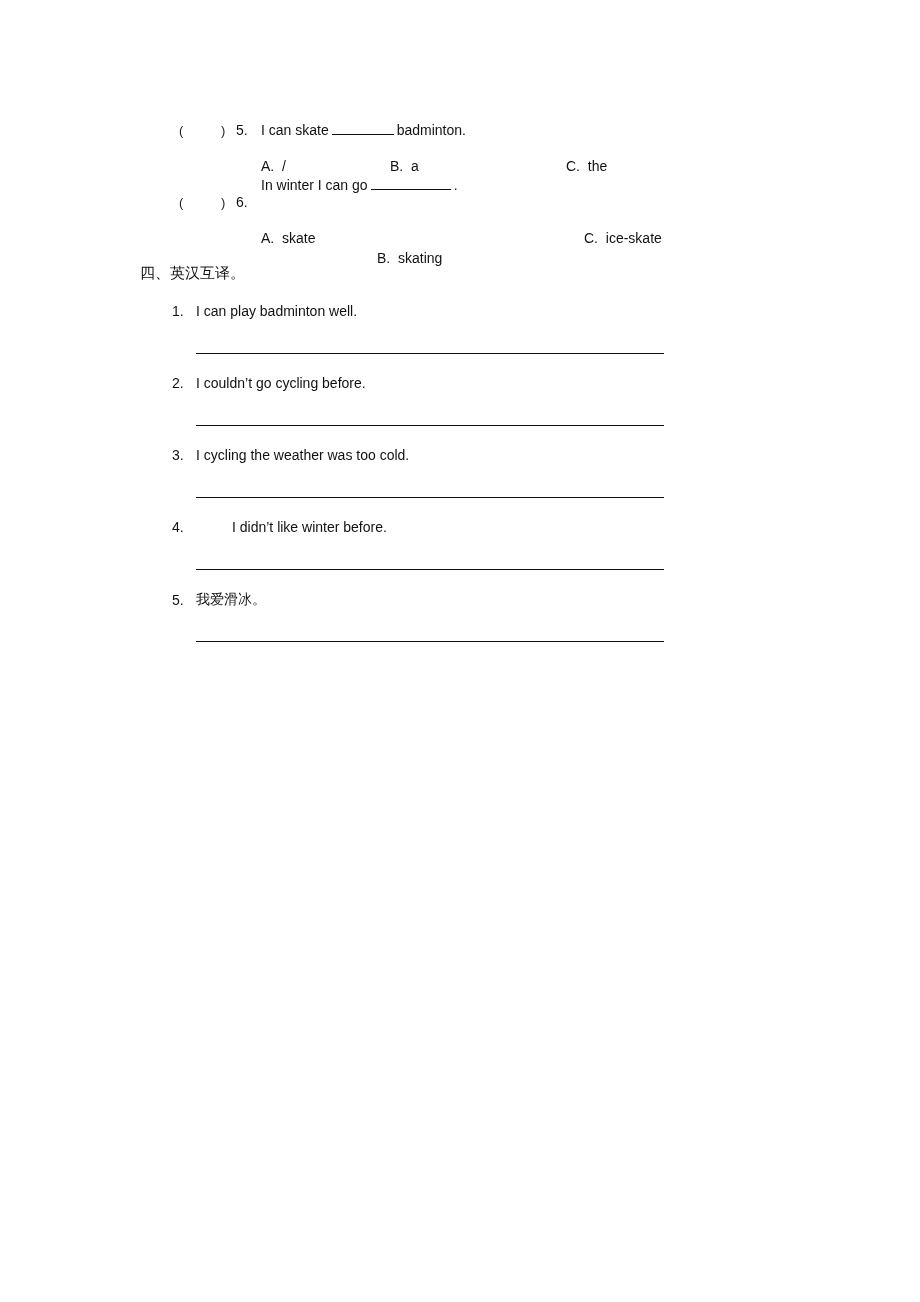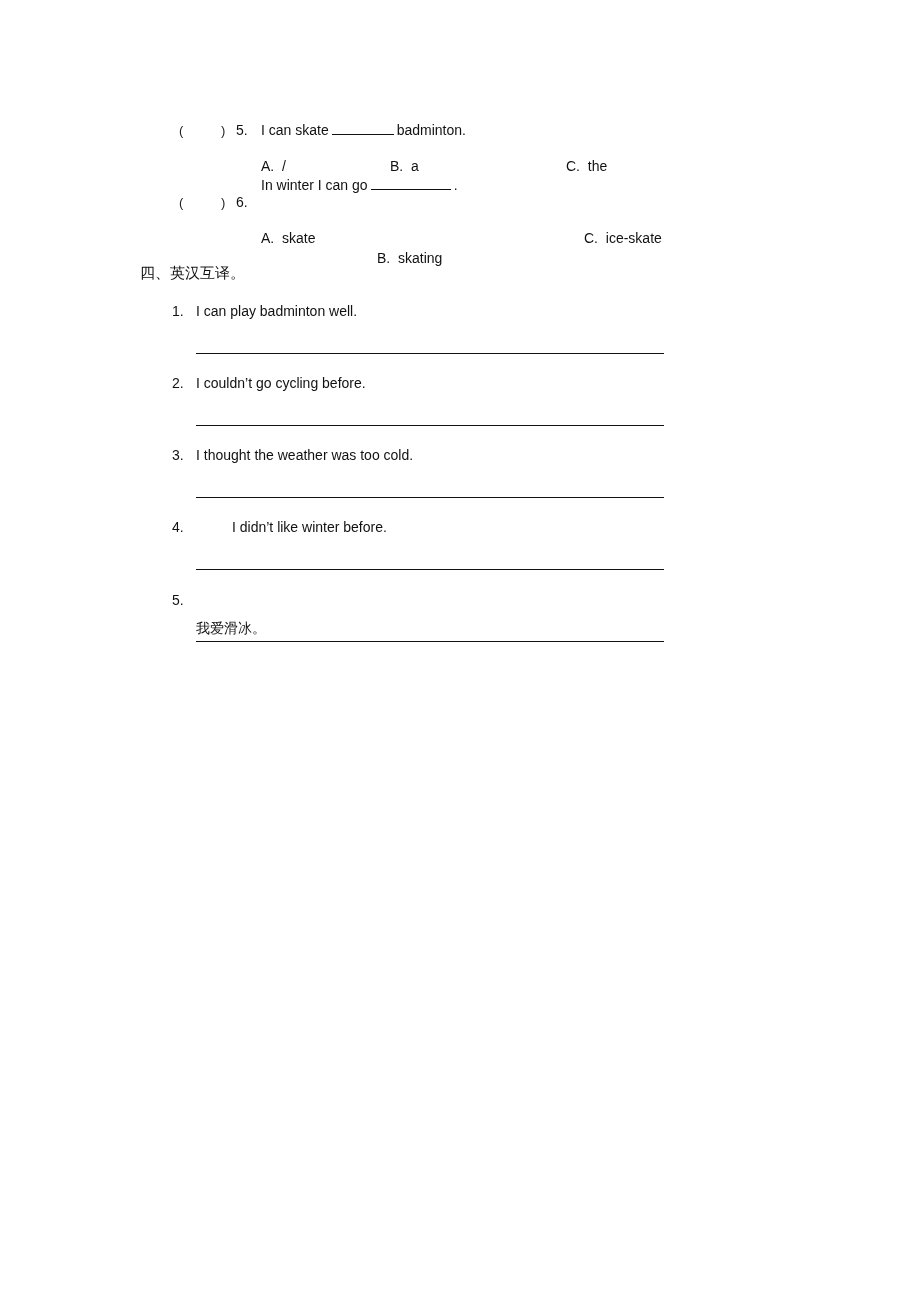--- a/index.html
+++ b/index.html
@@ -88,28 +88,28 @@
   </div>
 
   <div>
     <span class="abs" style="left:172px; top:376px;">2.</span>
     <span class="abs" style="left:196px; top:376px;">I couldn’t go cycling before.</span>
     <div class="answer-line" style="top:425px;"></div>
   </div>
 
   <div>
     <span class="abs" style="left:172px; top:448px;">3.</span>
-    <span class="abs" style="left:196px; top:448px;">I thought the weather was too cold.</span>
+    <span class="abs" style="left:196px; top:448px;">I cycling the weather was too cold.</span>
     <div class="answer-line" style="top:497px;"></div>
   </div>
 
   <div>
     <span class="abs" style="left:172px; top:520px;">4.</span>
     <span class="abs" style="left:196px; top:520px;margin-left:36px;">I didn’t like winter before.</span>
     <div class="answer-line" style="top:569px;"></div>
   </div>
 
   <div>
     <span class="abs" style="left:172px; top:593px;">5.</span>
-    <span class="abs cjk" style="left:196px; top:621px;">我爱滑冰。</span>
+    <span class="abs cjk" style="left:196px; top:592px;">我爱滑冰。</span>
     <div class="answer-line" style="top:641px;"></div>
   </div>
 </div>
 
 </body></html>

